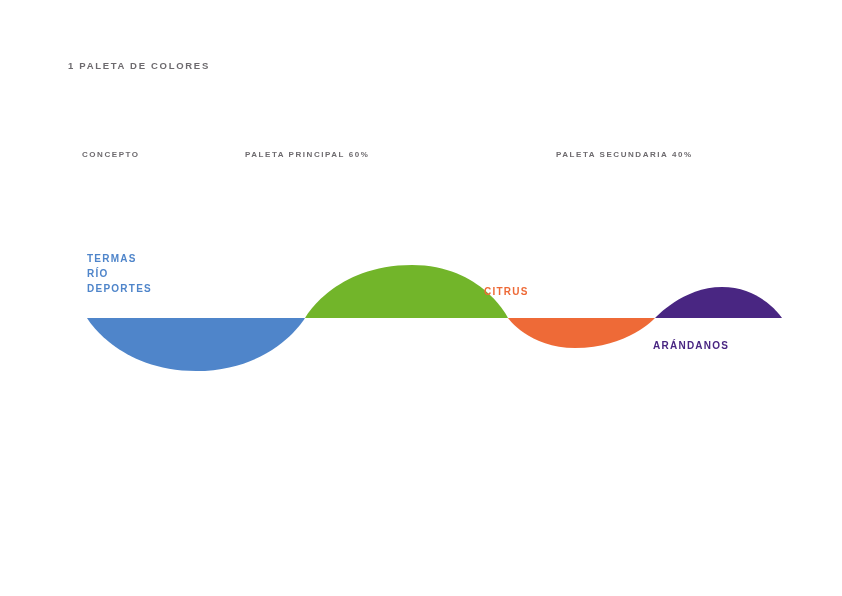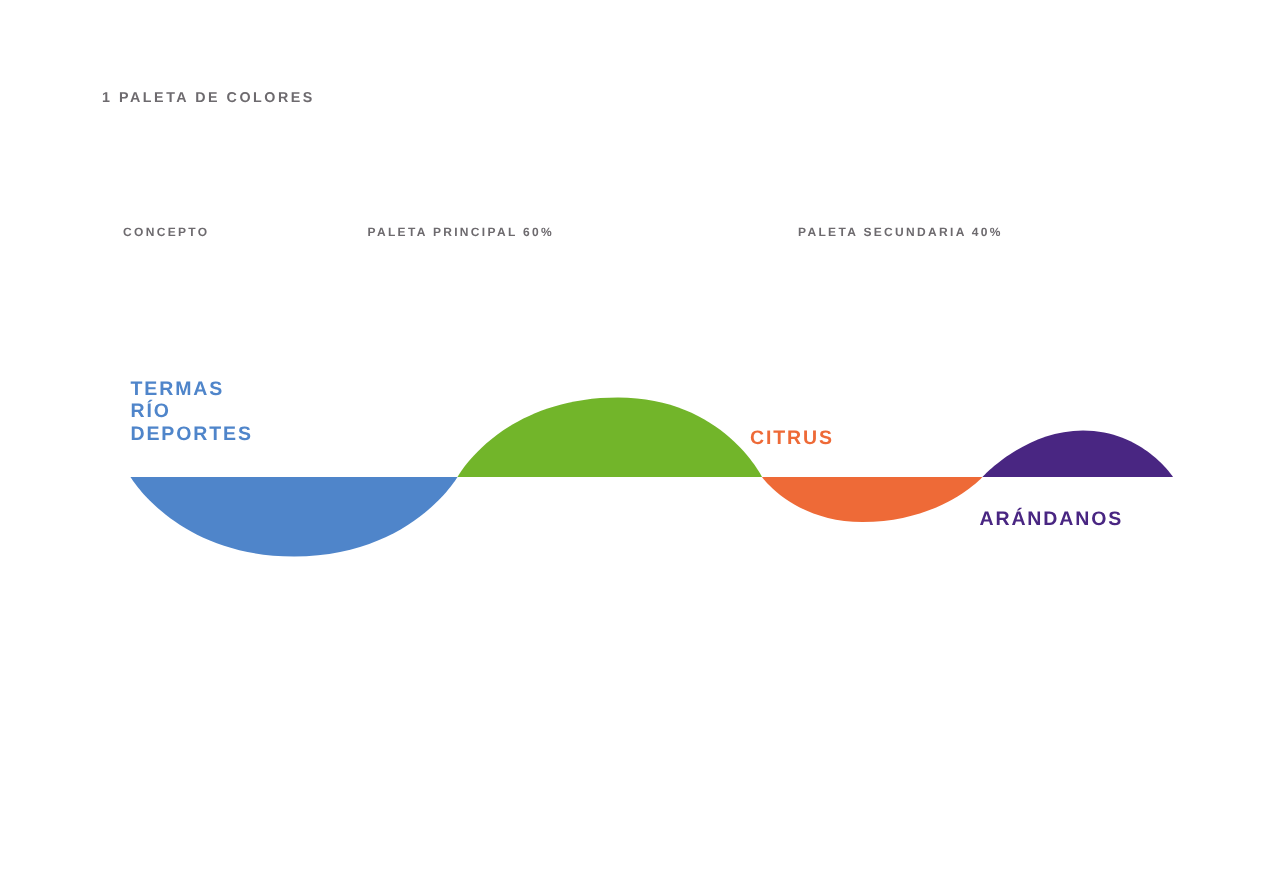--- a/index.html
+++ b/index.html
@@ -54,43 +54,43 @@
     left: 0;
     top: 0;
     width: 842px;
     height: 596px;
   }
   .wave-wrap svg { display: block; }
 
   
   .swatch-label {
     position: absolute;
-    font-size: 13px;
+    font-size: 10px;
     font-weight: bold;
     letter-spacing: 1.25px;
     text-transform: uppercase;
     white-space: nowrap;
     line-height: 14.8px;
   }
   .swatch-label.termas   { left: 87px;  top: 252px; }
   .swatch-label.natur    { left: 304px; top: 338px; }
-  .swatch-label.citrus   { left: 500px; top: 285px; }
+  .swatch-label.citrus   { left: 484px; top: 285px; }
   .swatch-label.arand    { left: 653px; top: 339px; }
   .swatch-label .line { display: block; }
 </style>
 </head>
 <body>
 
 <div id="page" style="background: rgb(255, 255, 255);">
 
   <div class="page-title" style="color: rgb(109, 106, 110);">1 PALETA DE COLORES</div>
 
   <div class="col-heading h0" style="color: rgb(109, 106, 110);">CONCEPTO</div>
   <div class="col-heading h1" style="color: rgb(109, 106, 110);">PALETA PRINCIPAL 60%</div>
-  <div class="col-heading h2" style="color: rgb(109, 106, 110);">PALETA SECUNDARIA 40%</div>
+  <div class="col-heading h2" style="color: rgb(109, 106, 110); margin-left: 24px;">PALETA SECUNDARIA 40%</div>
 
   <div class="wave-wrap">
     <svg width="842" height="596" viewBox="0 0 842 596" xmlns="http://www.w3.org/2000/svg">
 
       <path d="M87,318 C 87,318 118,371 196,371 C 274,371 305,318 305,318 Z" fill="#4f85ca"></path>
 
       <path d="M305,318 C 305,318 334,265 412,265 C 482,265 508,318 508,318 Z" fill="#72b52a"></path>
 
       <path d="M508,318 C 508,318 529,348 575,348 C 628,348 655,318 655,318 Z" fill="#ee6a37"></path>
 

